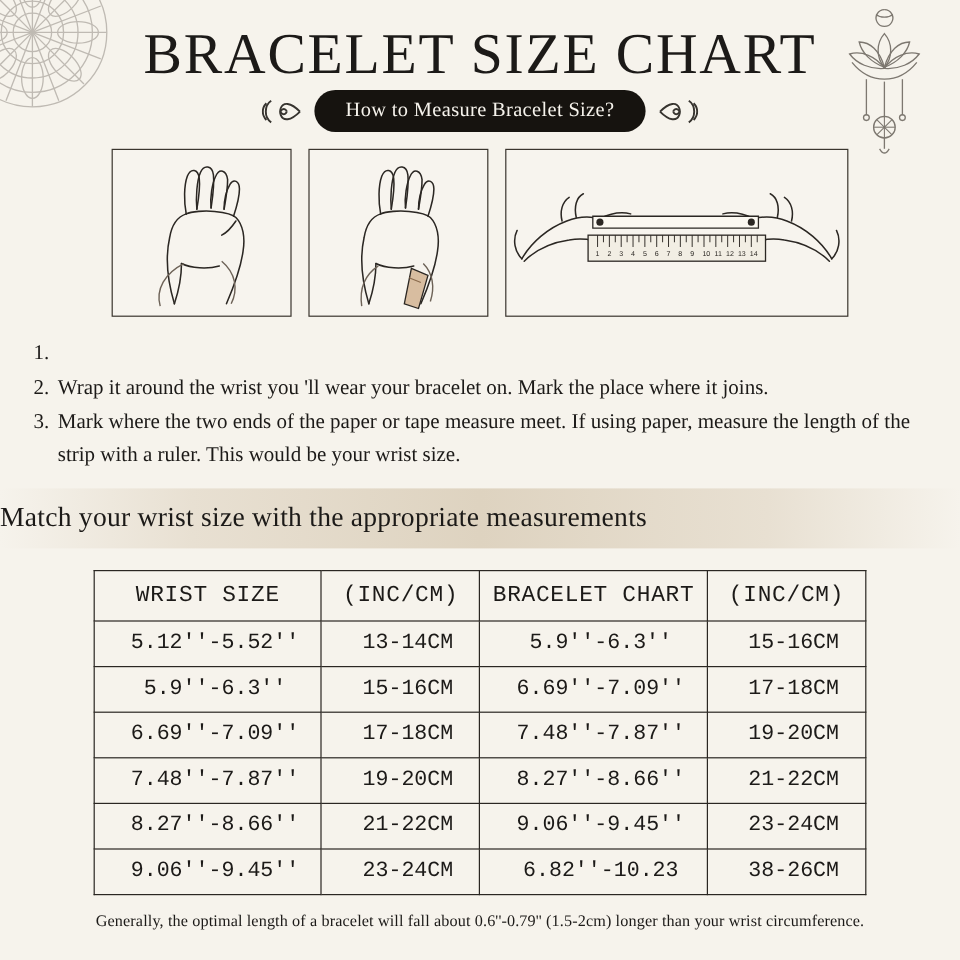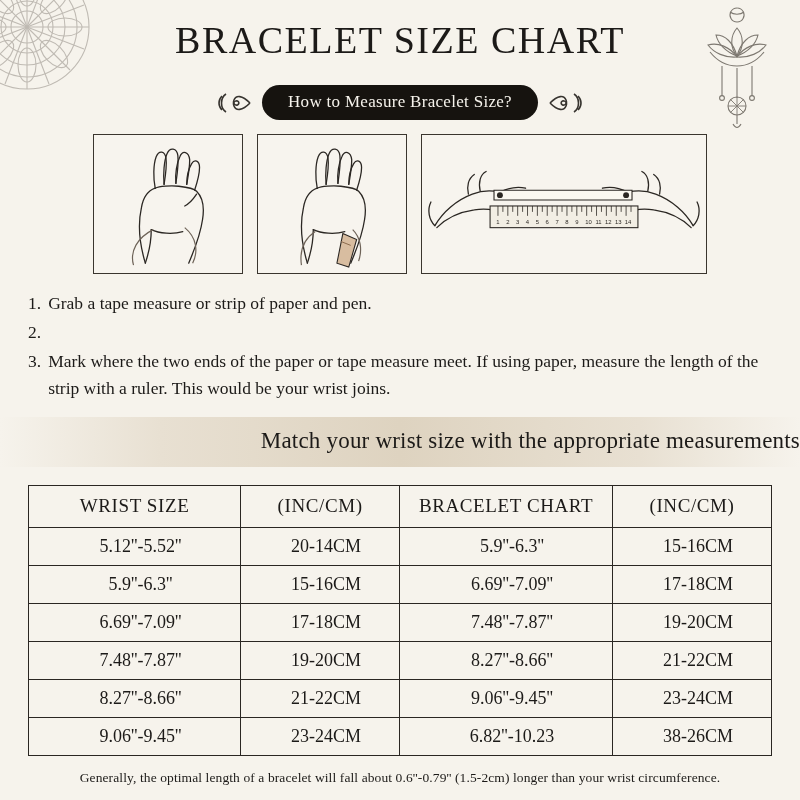--- a/index.html
+++ b/index.html
@@ -32,34 +32,34 @@
     right: 18px;
     width: 90px;
     height: 130px;
     opacity: 0.7;
     pointer-events: none;
   }
 
   
   .title {
     text-align: center;
-    font-size: 38px;
+    font-size: 48px;
     letter-spacing: 1.5px;
     font-weight: normal;
     margin: 18px 0 0 0;
     padding: 0;
     font-family: "Liberation Serif", serif;
   }
 
   .subtitle-row {
     display: flex;
     align-items: center;
     justify-content: center;
     gap: 10px;
-    margin-top: 23px;
+    margin-top: 2px;
   }
   .swirl {
     width: 34px;
     height: 26px;
     opacity: 0.85;
   }
   .subtitle-pill {
     background: #16130f;
     color: #f6f3ec;
     border-radius: 18px;
@@ -97,35 +97,35 @@
     margin-bottom: 2px;
   }
   .step-num { white-space: nowrap; }
   .step-text { }
 
   
   .match-band {
     margin-top: 14px;
     padding: 10px 0 12px 0;
     background: linear-gradient(90deg, #f6f3ec 0%, #e8e0d2 20%, #ded3c0 50%, #e8e0d2 80%, #f6f3ec 100%);
-    text-align: right;
+    text-align: left;
   }
   .match-band .line {
     font-size: 23px;
     line-height: 1.25;
     letter-spacing: 0.2px;
   }
 
   
   table.size-table {
     border-collapse: collapse;
     margin: 18px auto 0 auto;
-    width: 744px;
+    width: 644px;
     font-size: 18px;
-    font-family: Liberation Serif, serif;
+    font-family: Liberation Mono, monospace;
   }
   table.size-table td {
     border: 1px solid #2a2622;
     text-align: center;
     padding: 6px 4px 7px 16px;
     height: 24px;
   }
   table.size-table tr.head td {
     font-size: 19px;
     letter-spacing: 0.6px;
@@ -351,46 +351,46 @@
       <path d="M72 56 L212 56 L212 66 L72 66 Z"></path>
     </g>
     <circle cx="78" cy="61" r="3" fill="#2b2723"></circle>
     <circle cx="206" cy="61" r="3" fill="#2b2723"></circle>
   </svg>
 </div>
 
 <div class="steps">
   <div class="step">
     <span class="step-num">1.</span>
-    <span class="step-text">Grab a tape measure or strip of paper and pen.</span>
   </div>
   <div class="step">
     <span class="step-num">2.</span>
+    <span class="step-text">Wrap it around the wrist you 'll wear your bracelet on. Mark the place where it joins.</span>
   </div>
   <div class="step">
     <span class="step-num">3.</span>
-    <span class="step-text">Mark where the two ends of the paper or tape measure meet. If using paper, measure the length of the strip with a ruler. This would be your wrist joins.</span>
+    <span class="step-text">Mark where the two ends of the paper or tape measure meet. If using paper, measure the length of the strip with a ruler. This would be your wrist size.</span>
   </div>
 </div>
 
 <div class="match-band">
   <div class="line">Match your wrist size with the appropriate measurements</div>
 </div>
 
 <table class="size-table">
   <tbody>
     <tr class="head">
       <td class="col-a">WRIST SIZE</td>
       <td class="col-b">(INC/CM)</td>
       <td class="col-c">BRACELET CHART</td>
       <td class="col-d">(INC/CM)</td>
     </tr>
     <tr>
       <td>5.12''-5.52''</td>
-      <td>20-14CM</td>
+      <td>13-14CM</td>
       <td>5.9''-6.3''</td>
       <td>15-16CM</td>
     </tr>
     <tr>
       <td>5.9''-6.3''</td>
       <td>15-16CM</td>
       <td>6.69''-7.09''</td>
       <td>17-18CM</td>
     </tr>
     <tr>

